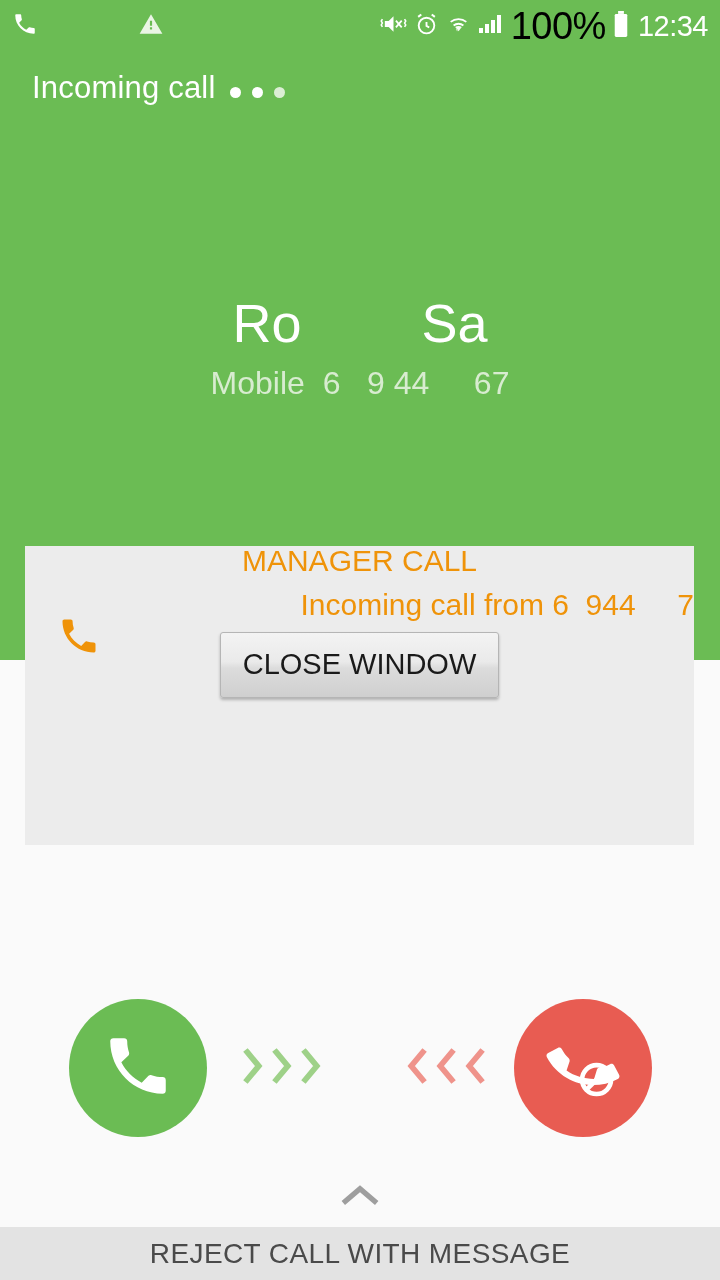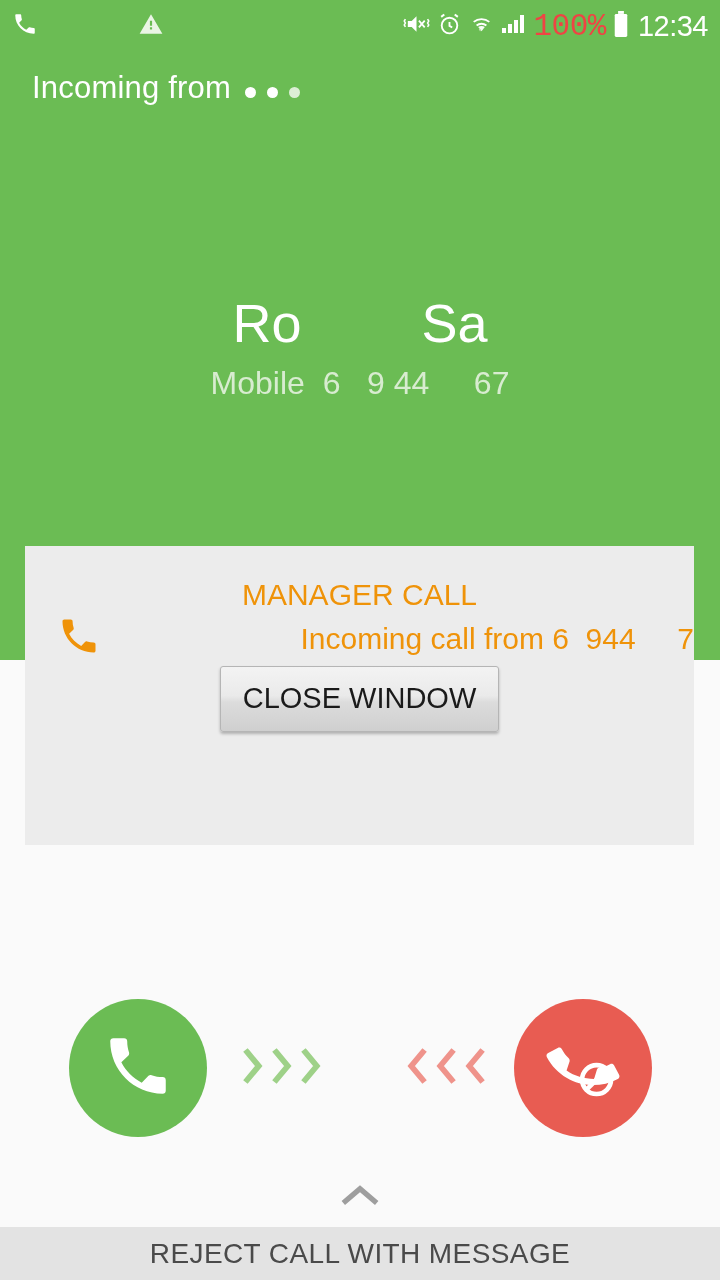--- a/index.html
+++ b/index.html
@@ -54,25 +54,24 @@
     padding-left: 100px;
   }
   .sb-right {
     display: flex;
     align-items: center;
     margin-right: 12px;
     gap: 7px;
   }
   .sb-icon { display: block; }
   .sb-pct {
-    font-size: 31px;
+    font-size: 38px;
     letter-spacing: -0.5px;
-    color: #ef4444;
-    line-height: 1;
-    font-family: Liberation Mono, monospace;
+    color: #000000;
+    line-height: 1;
   }
   .sb-clock {
     font-size: 29px;
     letter-spacing: -0.5px;
     color: #ffffff;
     line-height: 1;
     margin-left: 2px;
   }
 
   
@@ -129,21 +128,20 @@
     position: absolute;
     left: 25px;
     top: 546px;
     width: 669px;
     height: 299px;
     background: #ececec;
     z-index: 10;
   }
   .dialog-head {
     position: relative;
-    padding-top: 34px;
     text-align: center;
   }
   .dialog-title {
     font-size: 30px;
     color: #ef9309;
     white-space: pre;
     line-height: 1;
   }
   .dialog-sub {
     margin-top: 14px;
@@ -297,21 +295,21 @@
         <svg width="16" height="27" viewBox="0 0 16 28">
           <rect x="5" y="0" width="6" height="3" fill="#ffffff"></rect>
           <rect x="1.5" y="3" width="13" height="24" rx="1.5" fill="#ffffff"></rect>
         </svg>
       </span>
       <span class="sb-clock">12:34</span>
     </div>
   </div>
 
   <div class="incoming-label">
-    <span>Incoming from</span>
+    <span>Incoming call</span>
     <span class="dots">
       <span class="dot"></span>
       <span class="dot"></span>
       <span class="dot faded"></span>
     </span>
   </div>
 
   <div class="contact">
     <div class="contact-name">Ro        Sa</div>
     <div class="contact-number">Mobile  6   9 44     67</div>

